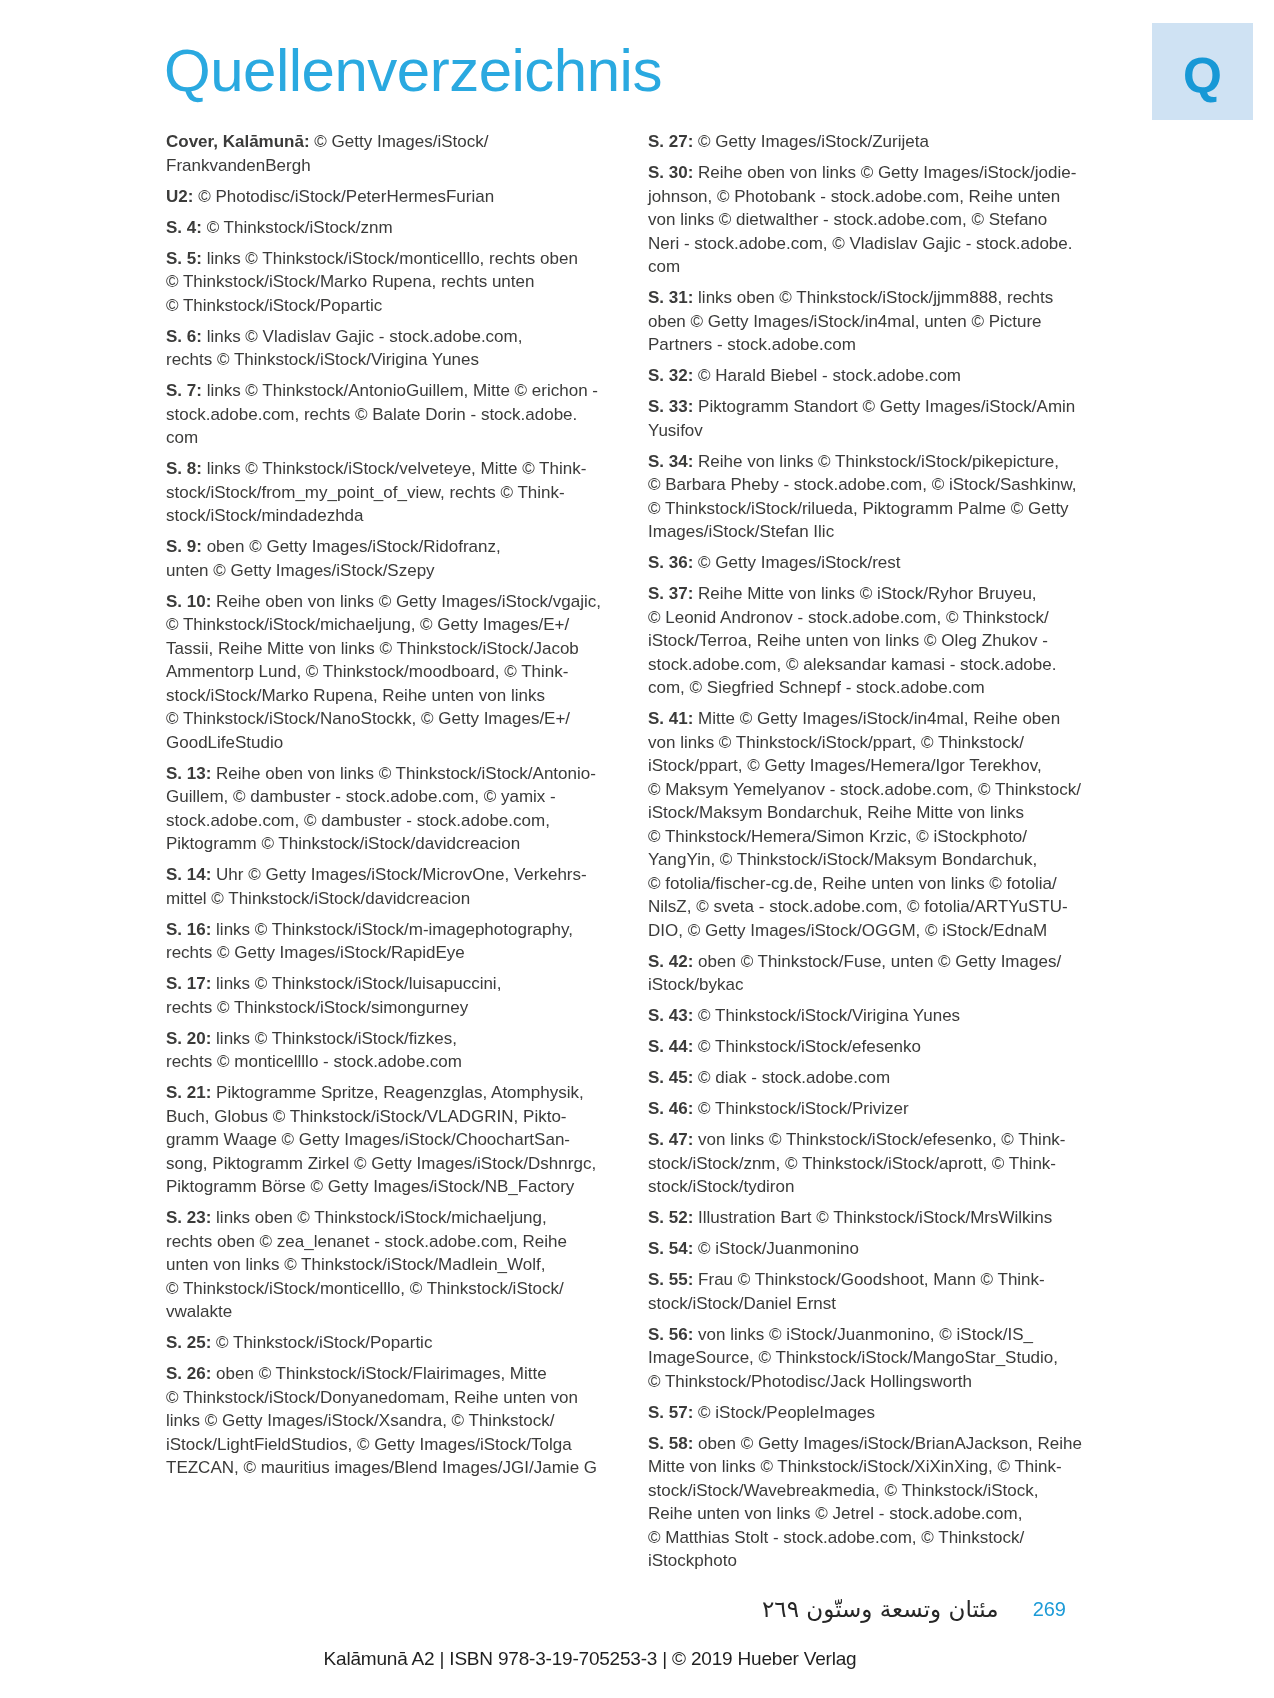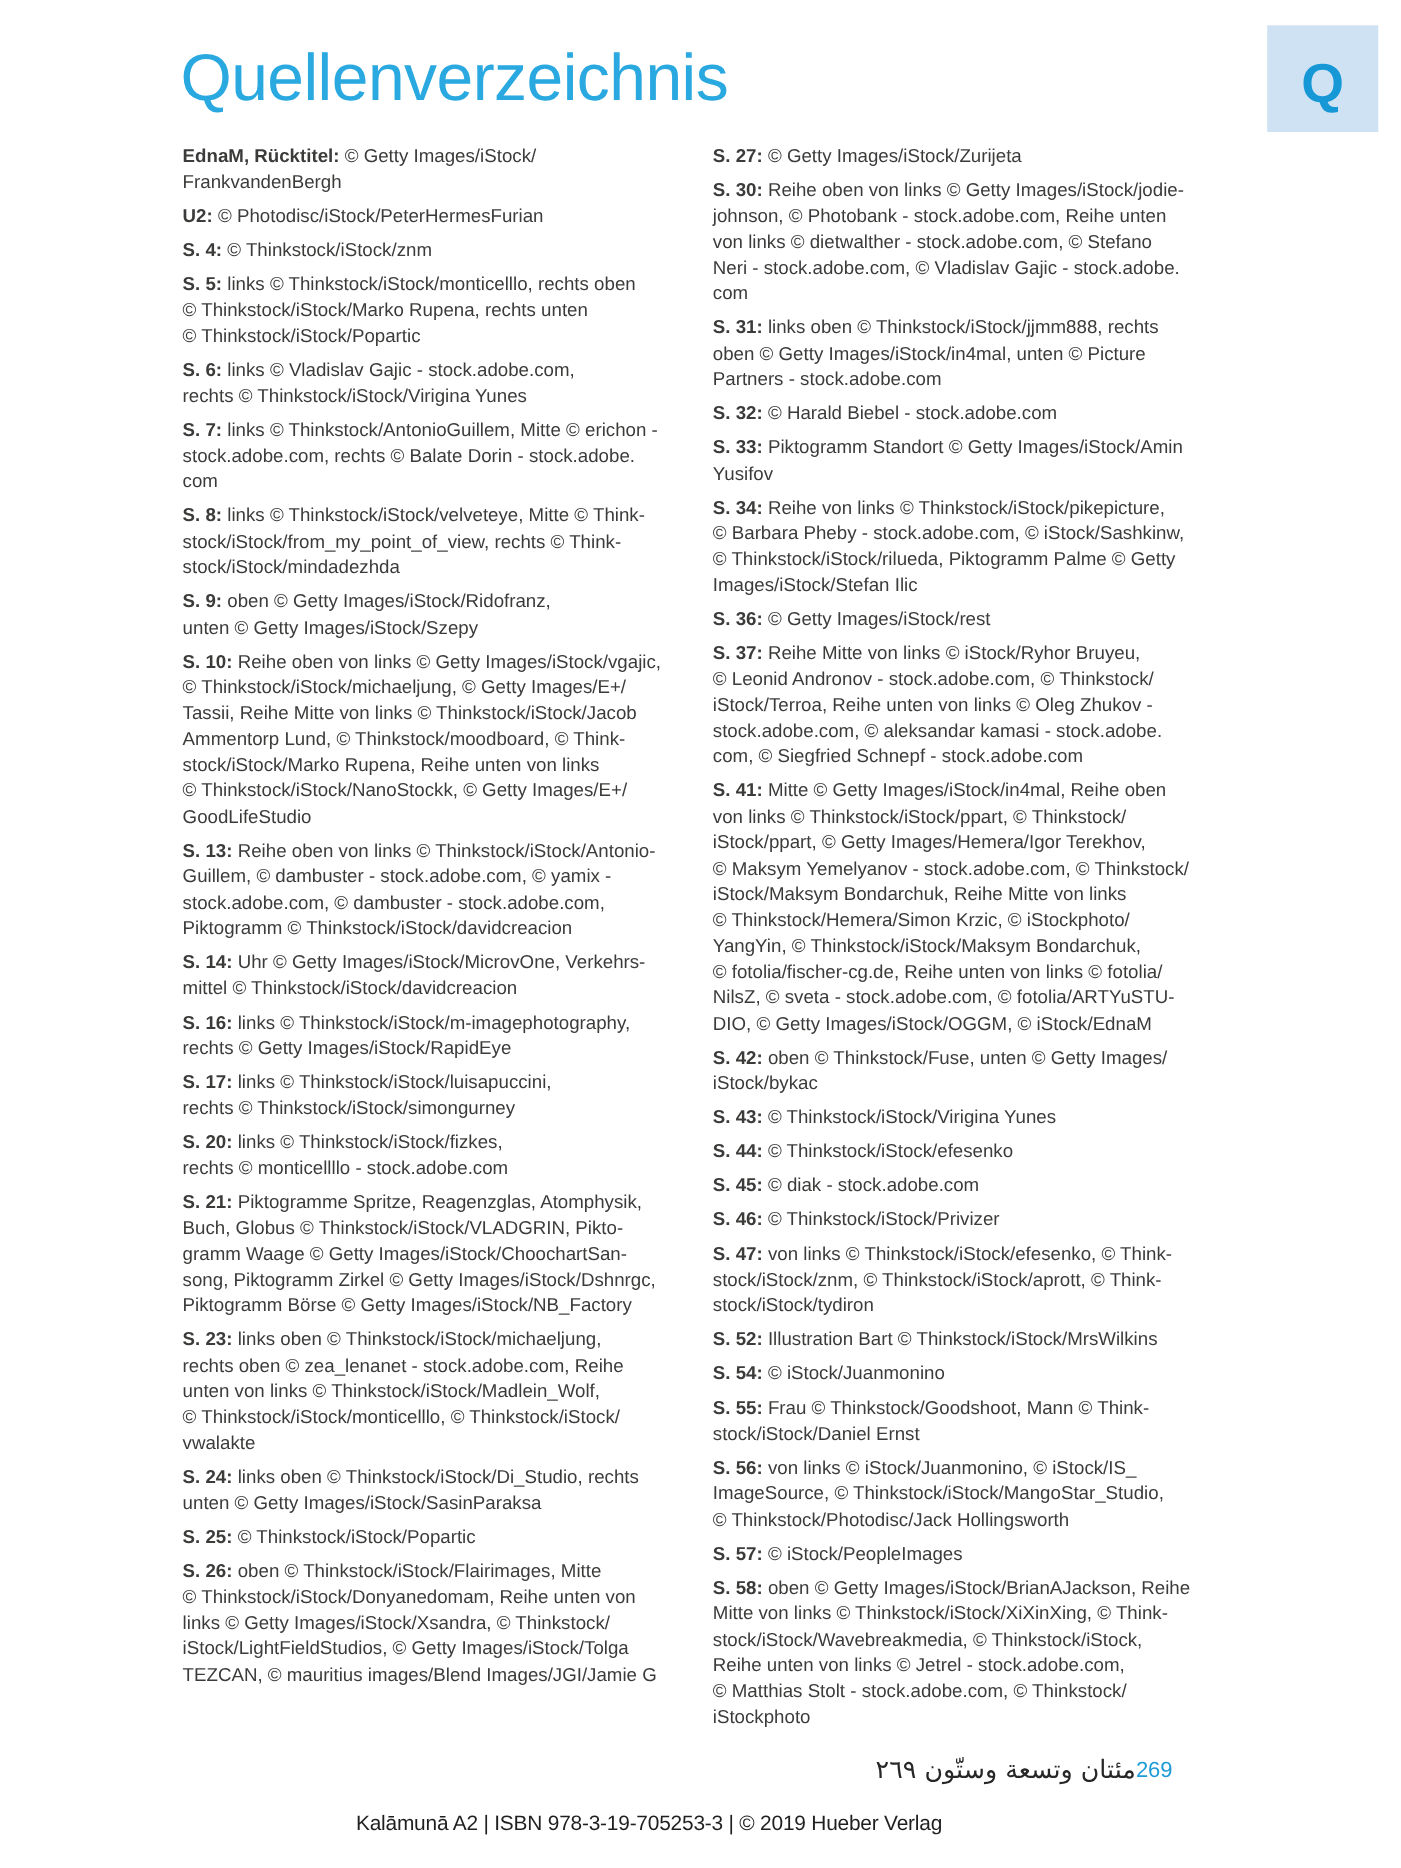--- a/index.html
+++ b/index.html
@@ -21,21 +21,21 @@
   .col{
     position:absolute;top:130px;width:500px;
     font-size:17px;line-height:23.5px;color:#3b3b3a;
   }
   .col-left{left:166px;}
   .col-right{left:648px;}
   .entry{margin:0 0 7.5px 0;white-space:pre-line;}
   .entry b{font-weight:700;}
   .footer-page{
     position:absolute;top:1596px;right:208px;
-    display:flex;align-items:center;text-align:right;
+    display:flex;align-items:center;gap:34px;text-align:right;
   }
   .arabic-count{
     direction:rtl;unicode-bidi:embed;
     font-family:"DejaVu Sans",sans-serif;
     font-size:23px;color:#272727;
   }
   .page-num{color:#1d9bd7;font-weight:400;font-size:20px;}
   .imprint{
     position:absolute;top:1648px;left:0;width:1180px;text-align:center;
     font-size:19px;letter-spacing:-0.2px;color:#1f1f1f;
@@ -44,21 +44,21 @@
 </head>
 <body>
 
 <div class="page-title">Quellenverzeichnis</div>
 
 <div class="q-badge">
   <span class="q-letter">Q</span>
 </div>
 
 <div class="col col-left">
-    <p class="entry"><b>EdnaM, Rücktitel:</b> <span>© Getty Images/iStock/
+    <p class="entry"><b>Cover, Kalāmunā:</b> <span>© Getty Images/iStock/
 FrankvandenBergh</span></p>
     <p class="entry"><b>U2:</b> <span>© Photodisc/iStock/PeterHermesFurian</span></p>
     <p class="entry"><b>S. 4:</b> <span>© Thinkstock/iStock/znm</span></p>
     <p class="entry"><b>S. 5:</b> <span>links © Thinkstock/iStock/monticelllo, rechts oben
 © Thinkstock/iStock/Marko Rupena, rechts unten
 © Thinkstock/iStock/Popartic</span></p>
     <p class="entry"><b>S. 6:</b> <span>links © Vladislav Gajic - stock.adobe.com,
 rechts © Thinkstock/iStock/Virigina Yunes</span></p>
     <p class="entry"><b>S. 7:</b> <span>links © Thinkstock/AntonioGuillem, Mitte © erichon -
 stock.adobe.com, rechts © Balate Dorin - stock.adobe.
@@ -90,22 +90,20 @@
     <p class="entry"><b>S. 21:</b> <span>Piktogramme Spritze, Reagenzglas, Atomphysik,
 Buch, Globus © Thinkstock/iStock/VLADGRIN, Pikto-
 gramm Waage © Getty Images/iStock/ChoochartSan-
 song, Piktogramm Zirkel © Getty Images/iStock/Dshnrgc,
 Piktogramm Börse © Getty Images/iStock/NB_Factory</span></p>
     <p class="entry"><b>S. 23:</b> <span>links oben © Thinkstock/iStock/michaeljung,
 rechts oben © zea_lenanet - stock.adobe.com, Reihe
 unten von links © Thinkstock/iStock/Madlein_Wolf,
 © Thinkstock/iStock/monticelllo, © Thinkstock/iStock/
 vwalakte</span></p>
-    <p class="entry"><b>S. 24:</b> <span>links oben © Thinkstock/iStock/Di_Studio, rechts
-unten © Getty Images/iStock/SasinParaksa</span></p>
     <p class="entry"><b>S. 25:</b> <span>© Thinkstock/iStock/Popartic</span></p>
     <p class="entry"><b>S. 26:</b> <span>oben © Thinkstock/iStock/Flairimages, Mitte
 © Thinkstock/iStock/Donyanedomam, Reihe unten von
 links © Getty Images/iStock/Xsandra, © Thinkstock/
 iStock/LightFieldStudios, © Getty Images/iStock/Tolga
 TEZCAN, © mauritius images/Blend Images/JGI/Jamie G</span></p>
   </div>
 <div class="col col-right">
     <p class="entry"><b>S. 27:</b> <span>© Getty Images/iStock/Zurijeta</span></p>
     <p class="entry"><b>S. 30:</b> <span>Reihe oben von links © Getty Images/iStock/jodie-

